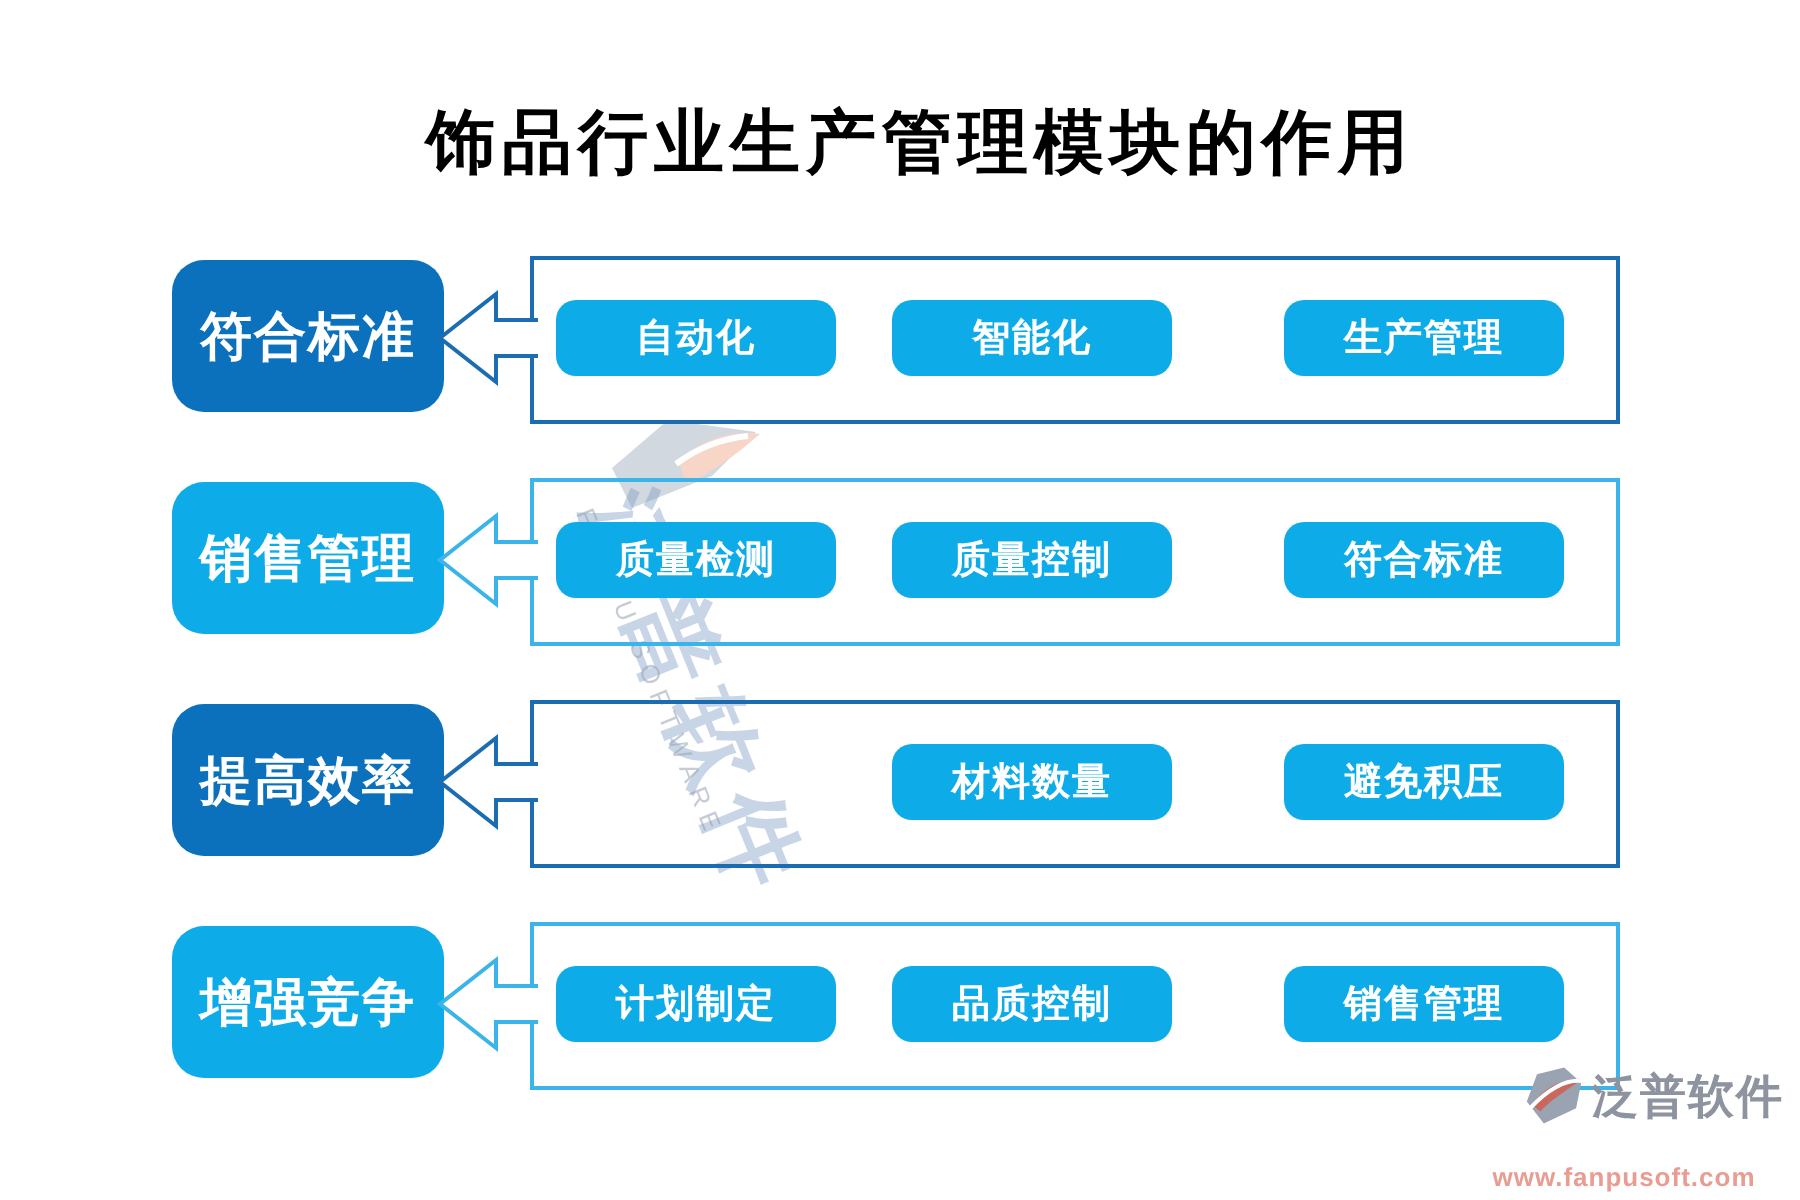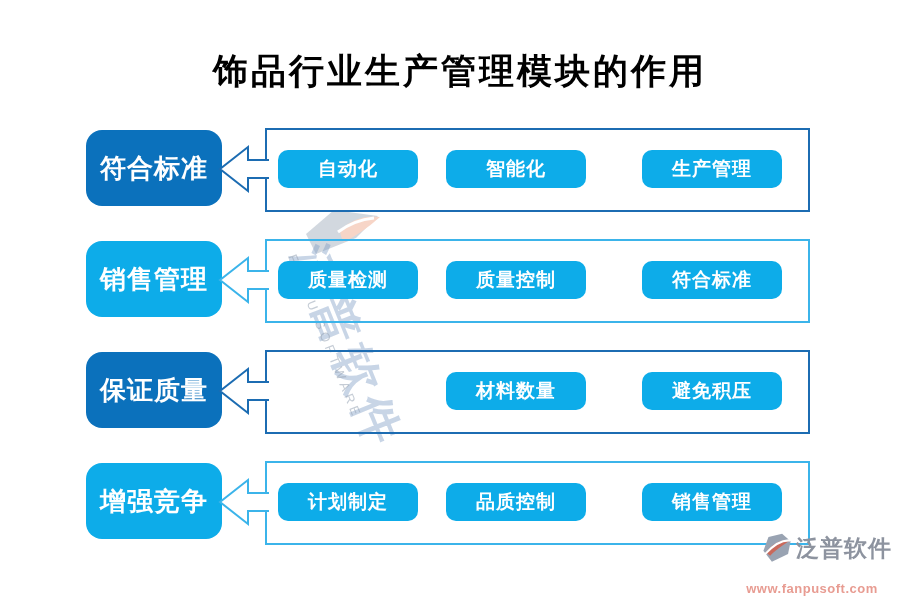--- a/index.html
+++ b/index.html
@@ -108,21 +108,21 @@
   <svg class="arrow" viewBox="0 0 52 50">
     <path d="M52 16 L31 16 L31 3 L3 25 L31 47 L31 34 L52 34" fill="#ffffff" stroke="currentColor" stroke-width="2"></path>
   </svg>
   <div class="pill p1">质量检测</div>
   <div class="pill p2">质量控制</div>
   <div class="pill p3">符合标准</div>
 </div>
 
 <div class="row row-dark" style="top:350px">
   <div class="panel"></div>
-  <div class="label-box">保证质量</div>
+  <div class="label-box">提高效率</div>
   <svg class="arrow" viewBox="0 0 52 50">
     <path d="M52 16 L31 16 L31 3 L3 25 L31 47 L31 34 L52 34" fill="#ffffff" stroke="currentColor" stroke-width="2"></path>
   </svg>
   <div class="pill p3">避免积压</div>
   <div class="pill p2">材料数量</div>
 </div>
 
 <div class="row row-light" style="top:461px">
   <div class="panel"></div>
   <div class="label-box">增强竞争</div>

